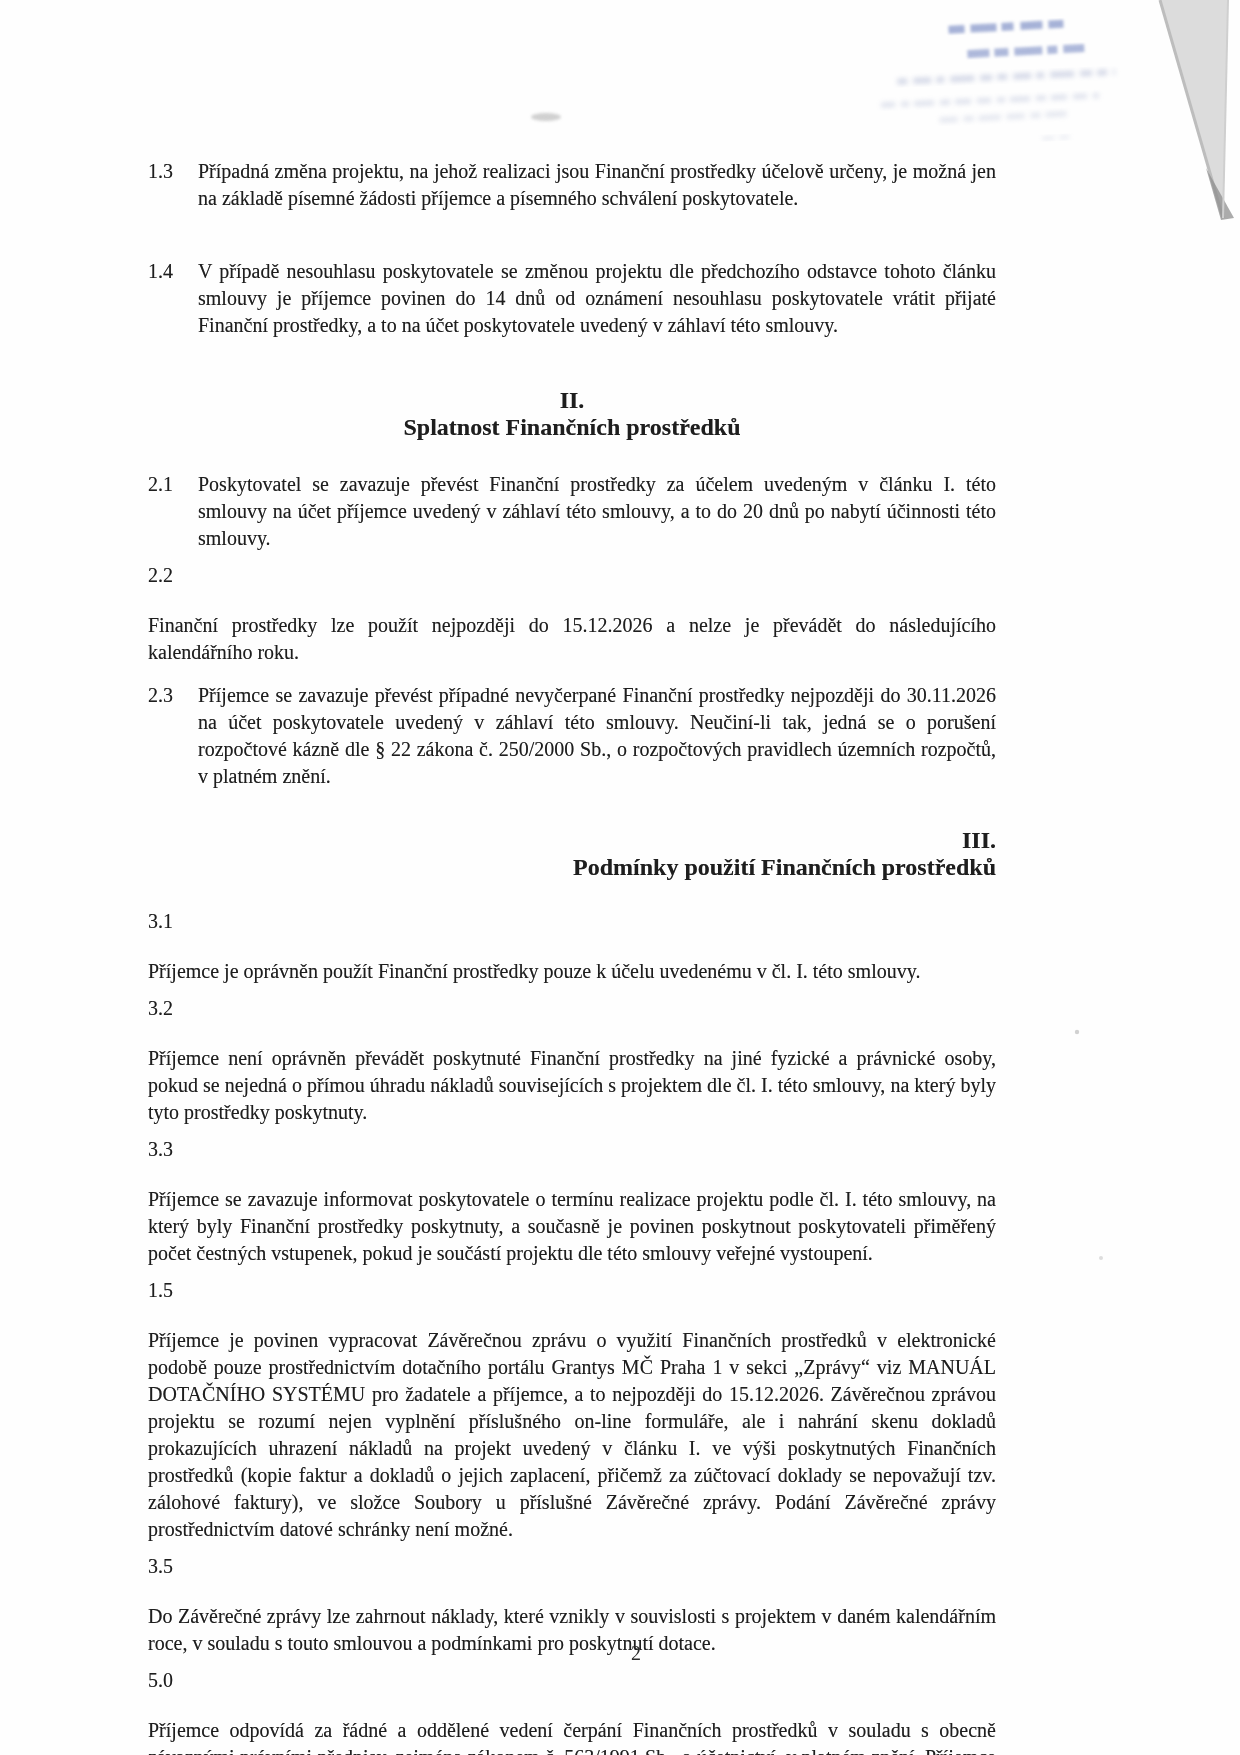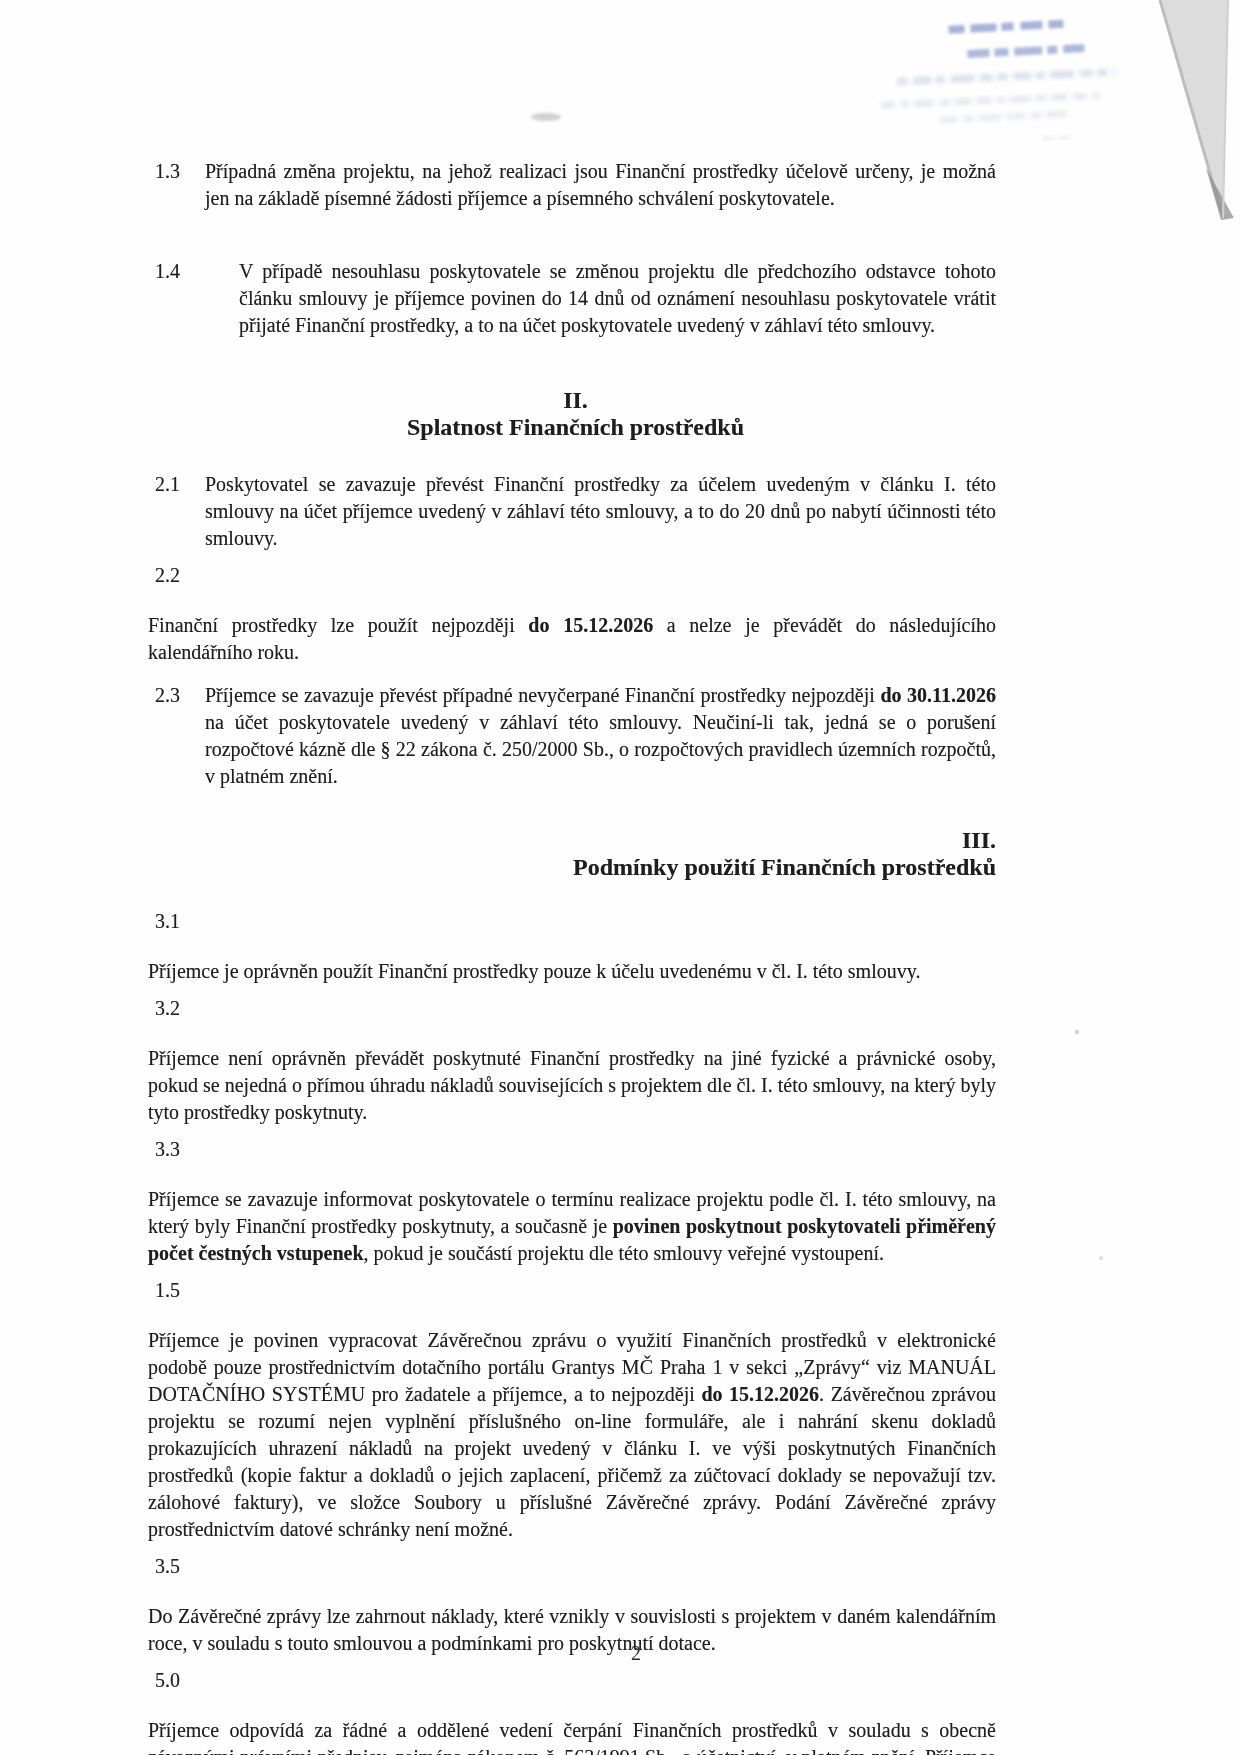--- a/index.html
+++ b/index.html
@@ -24,30 +24,30 @@
   .clause .num {
     flex: 0 0 50px;
     font-size: 20px; line-height: 27px;
   }
   .clause p.body {
     flex: 1; margin: 0;
     font-size: 20px; line-height: 27px;
     text-align: justify;
     text-shadow: 0 0 0.5px rgba(20,20,20,0.45);
   }
-  .clause p.body b { font-weight: bold; }
+  .clause p.body b { font-weight: normal; }
   .article-heading {
     text-align: center;
     font-weight: bold;
     font-size: 24px; line-height: 27px;
     text-shadow: 0 0 0.5px rgba(20,20,20,0.45);
   }
-  .num, .article-heading { text-shadow: 0 0 0.5px rgba(20,20,20,0.45); margin-left: 7px; }
+  .num, .article-heading { text-shadow: 0 0 0.5px rgba(20,20,20,0.45); }
 
-  .mt-14 { margin-top: 46px; gap: 34px; }   
+  .mt-14 { margin-top: 46px; }   
   .mt-h2 { margin-top: 48px; }   
   .mt-21 { margin-top: 30px; }   
   .mt-sm { margin-top: 10px; flex-direction: column; }   
   .mt-md { margin-top: 16px; }
   .mt-h3 { margin-top: 37px; text-align: right; }   
   .mt-31 { margin-top: 27px; flex-direction: column; }   
 
   .page-number {
     position: absolute;
     left: 616px; top: 1642px;

